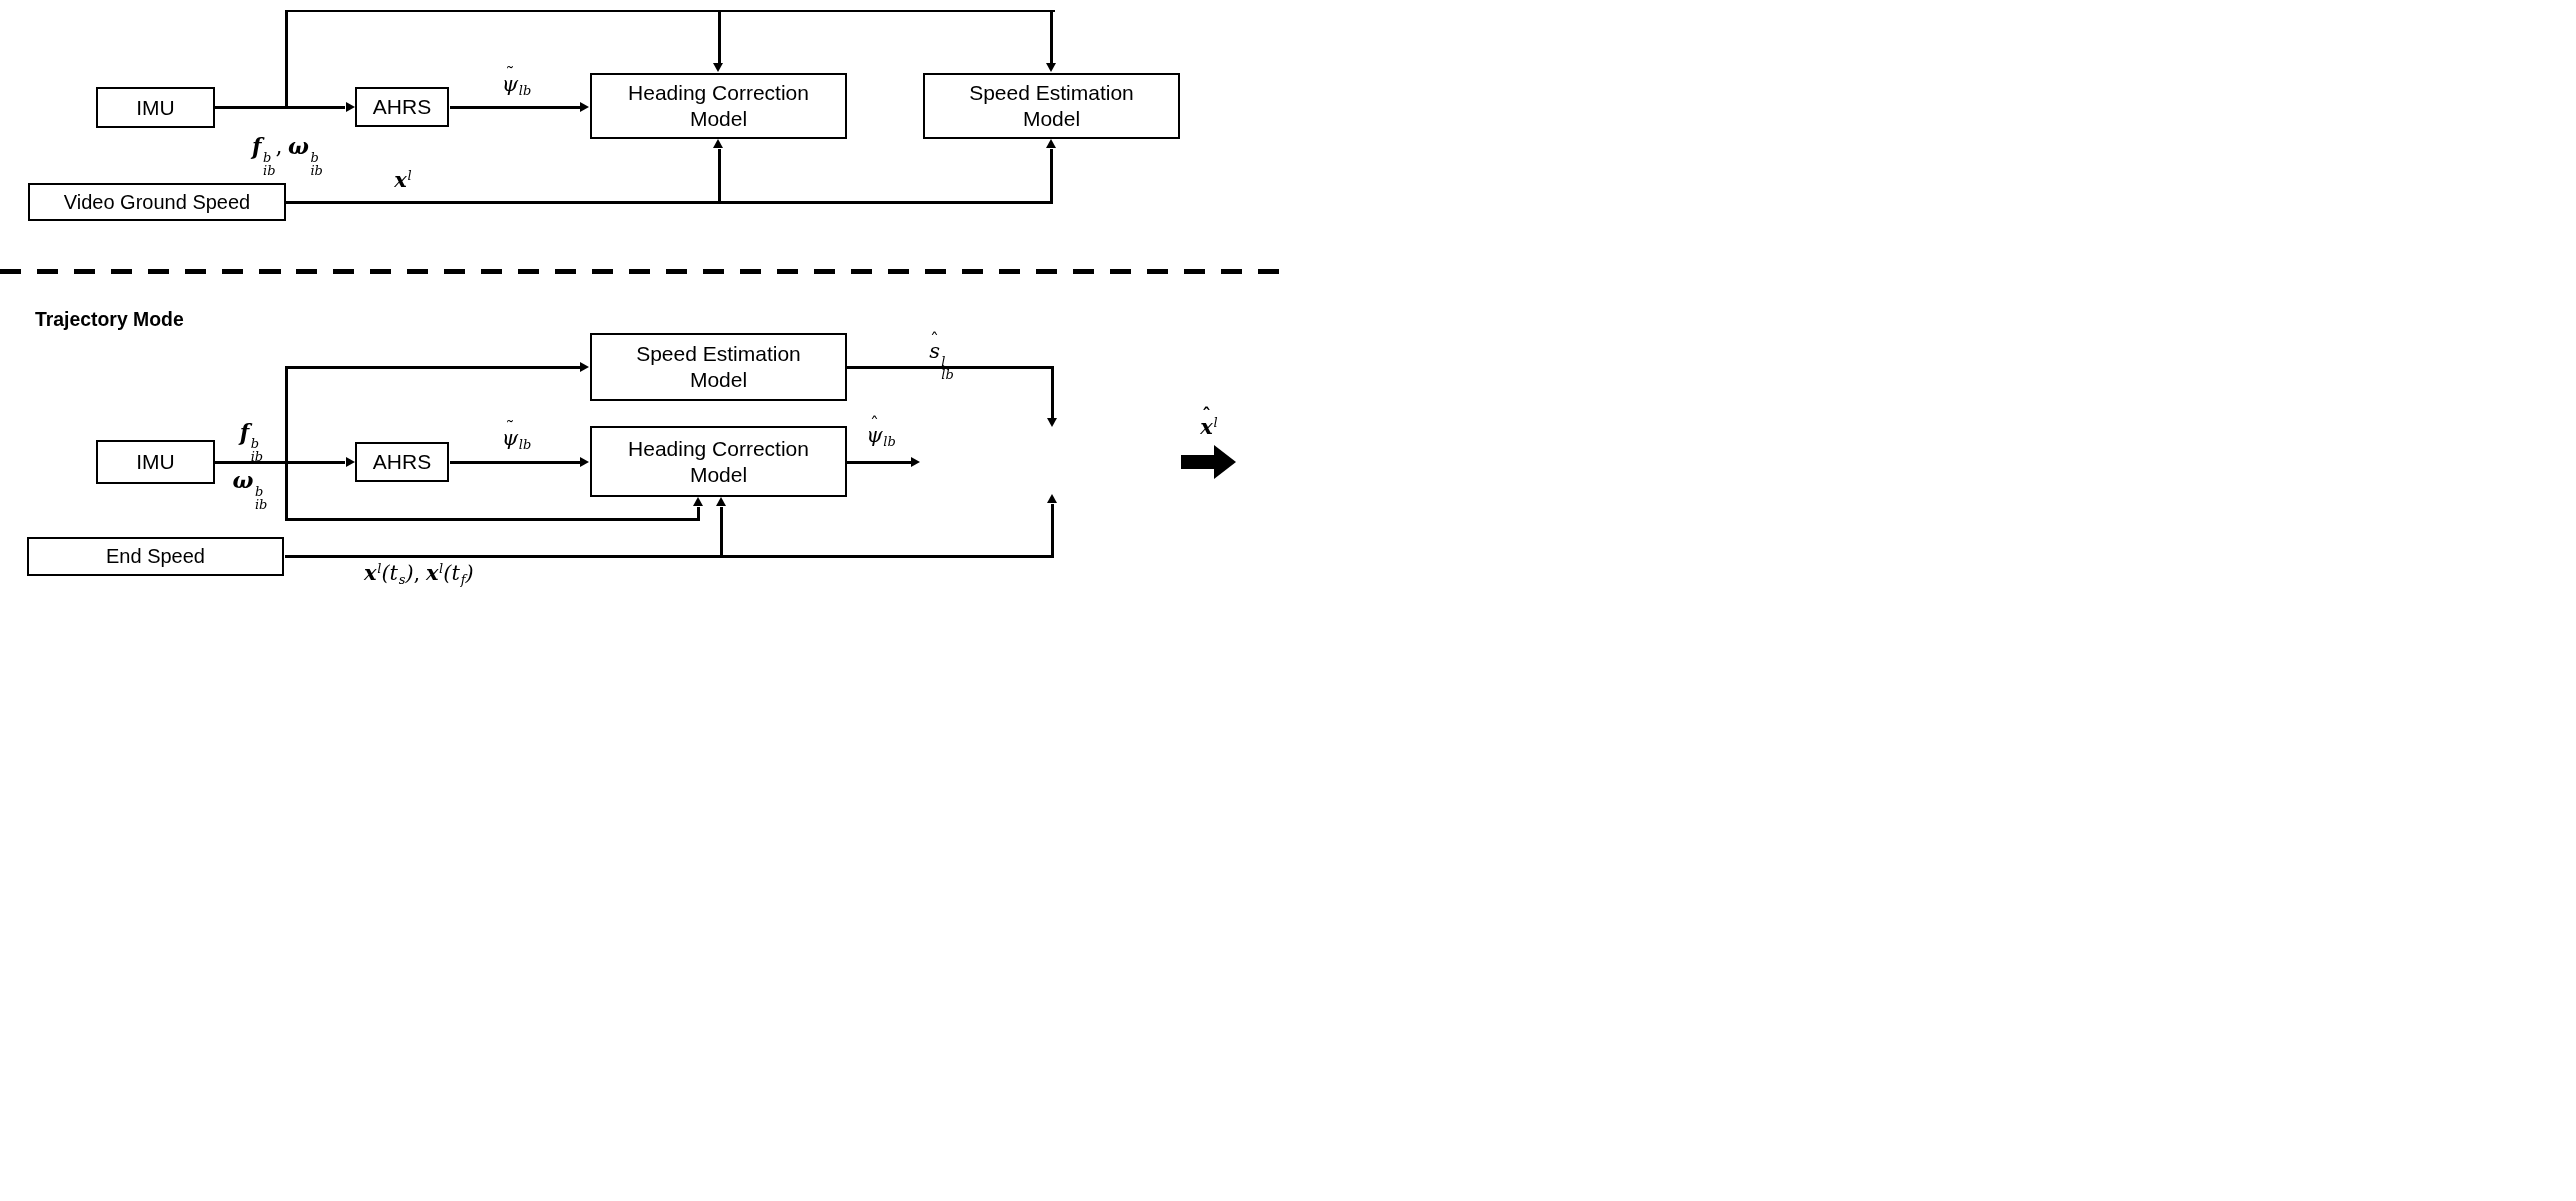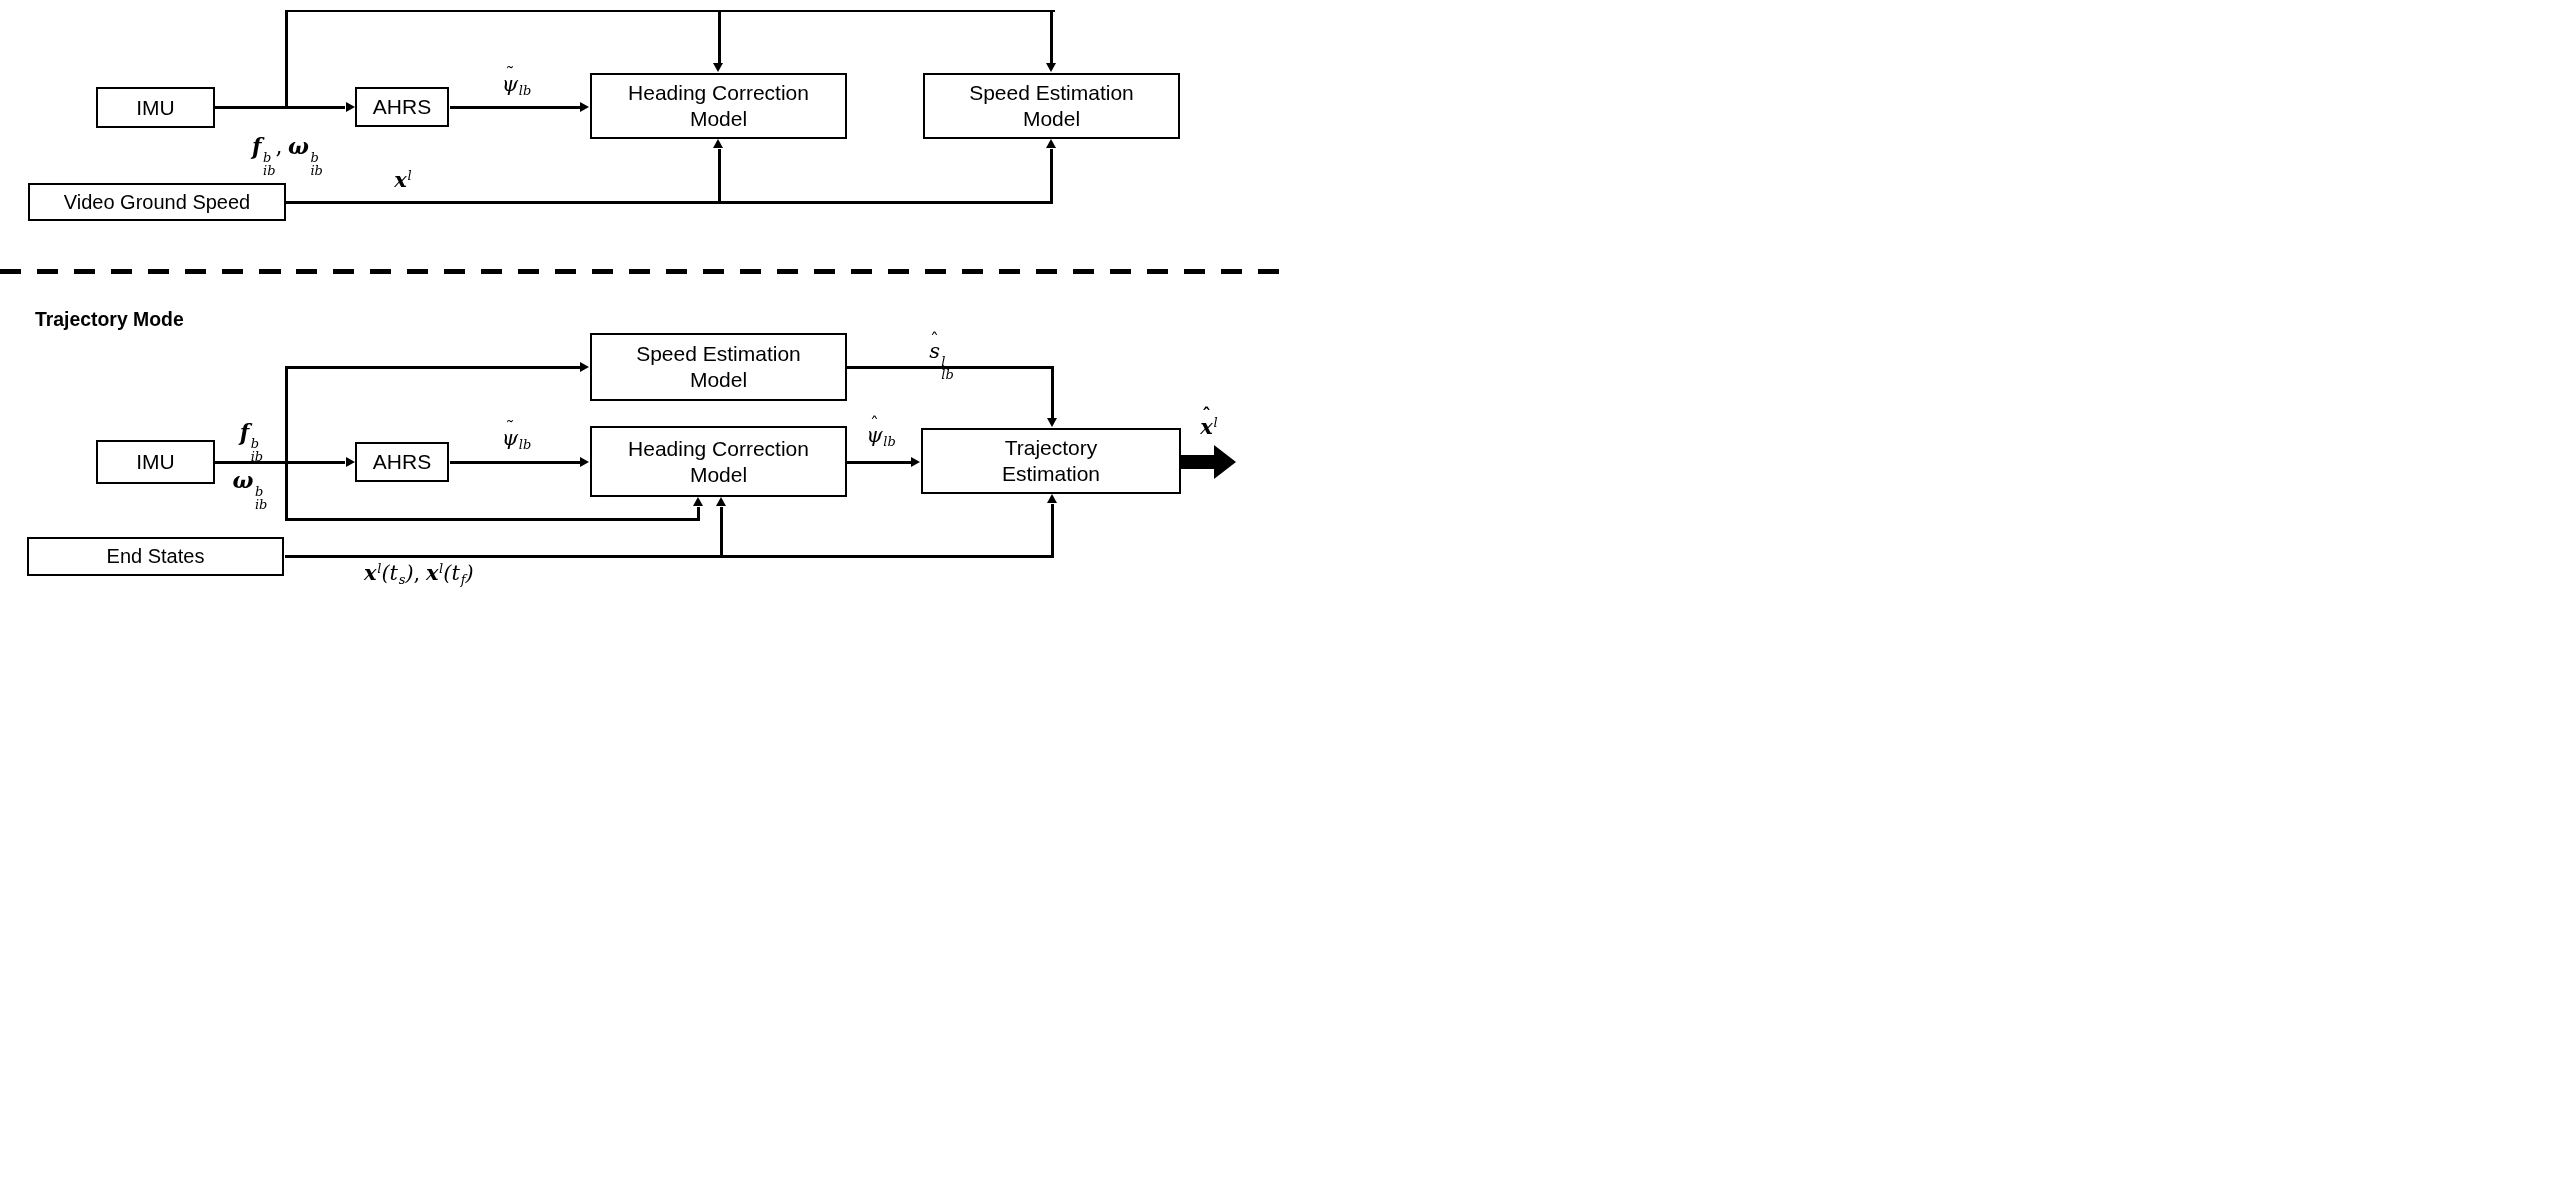--- a/index.html
+++ b/index.html
@@ -163,25 +163,22 @@
   </div>
   <div class="box" style="left:355px;top:442px;width:94px;height:40px;">
     <span class="inner">AHRS</span>
   </div>
   <div class="box" style="left:590px;top:333px;width:257px;height:68px;">
     <span class="inner" style="max-width:173px;">Speed Estimation Model</span>
   </div>
   <div class="box" style="left:590px;top:426px;width:257px;height:71px;">
     <span class="inner" style="max-width:194px;">Heading Correction Model</span>
   </div>
-  <div class="box" style="left:921px;top:428px;width:260px;height:66px;">
-    <span class="inner" style="max-width:118px;">Trajectory Estimation</span>
-  </div>
   <div class="box" style="left:27px;top:537px;width:257px;height:39px;font-size:20px;">
-    <span class="inner">End States</span>
+    <span class="inner">End Speed</span>
   </div>
 
   <div class="blockarrow-shaft" style="left:1181px;top:455px;width:35px;height:14px;"></div>
   <div class="blockarrow-head" style="left:1214px;top:445px;"></div>
 
   <div class="math center" style="left:208px;top:421px;width:87px;font-size:22px;">
     <span class="vec">f</span><span class="stk">
         <span>b</span>
         <span>ib</span>
       </span>

